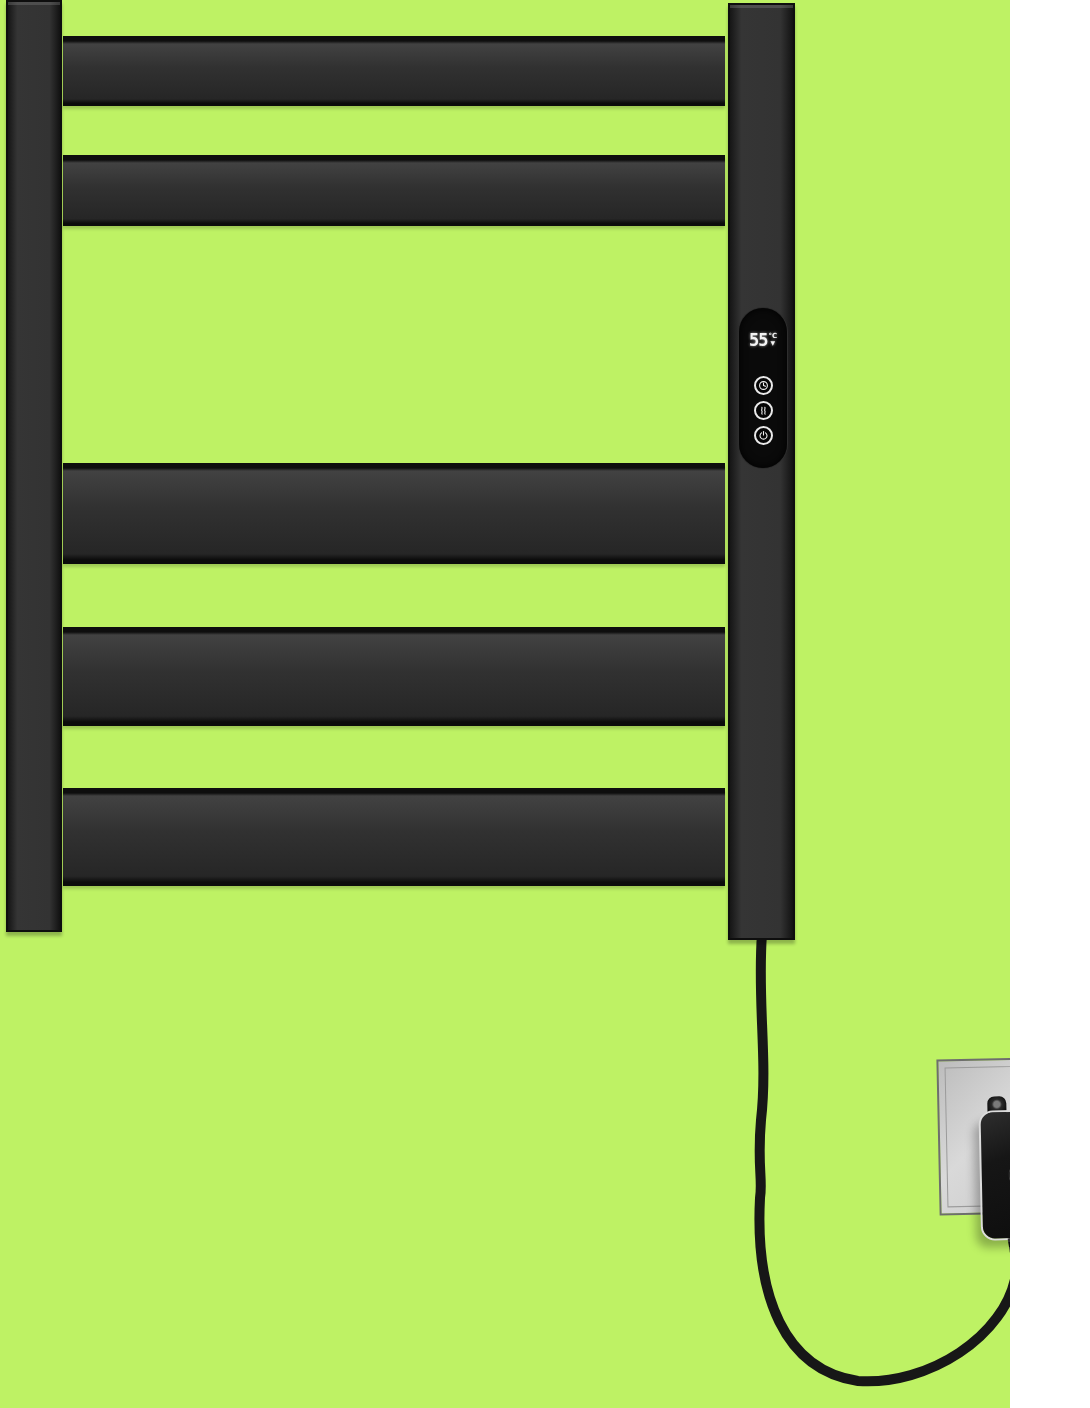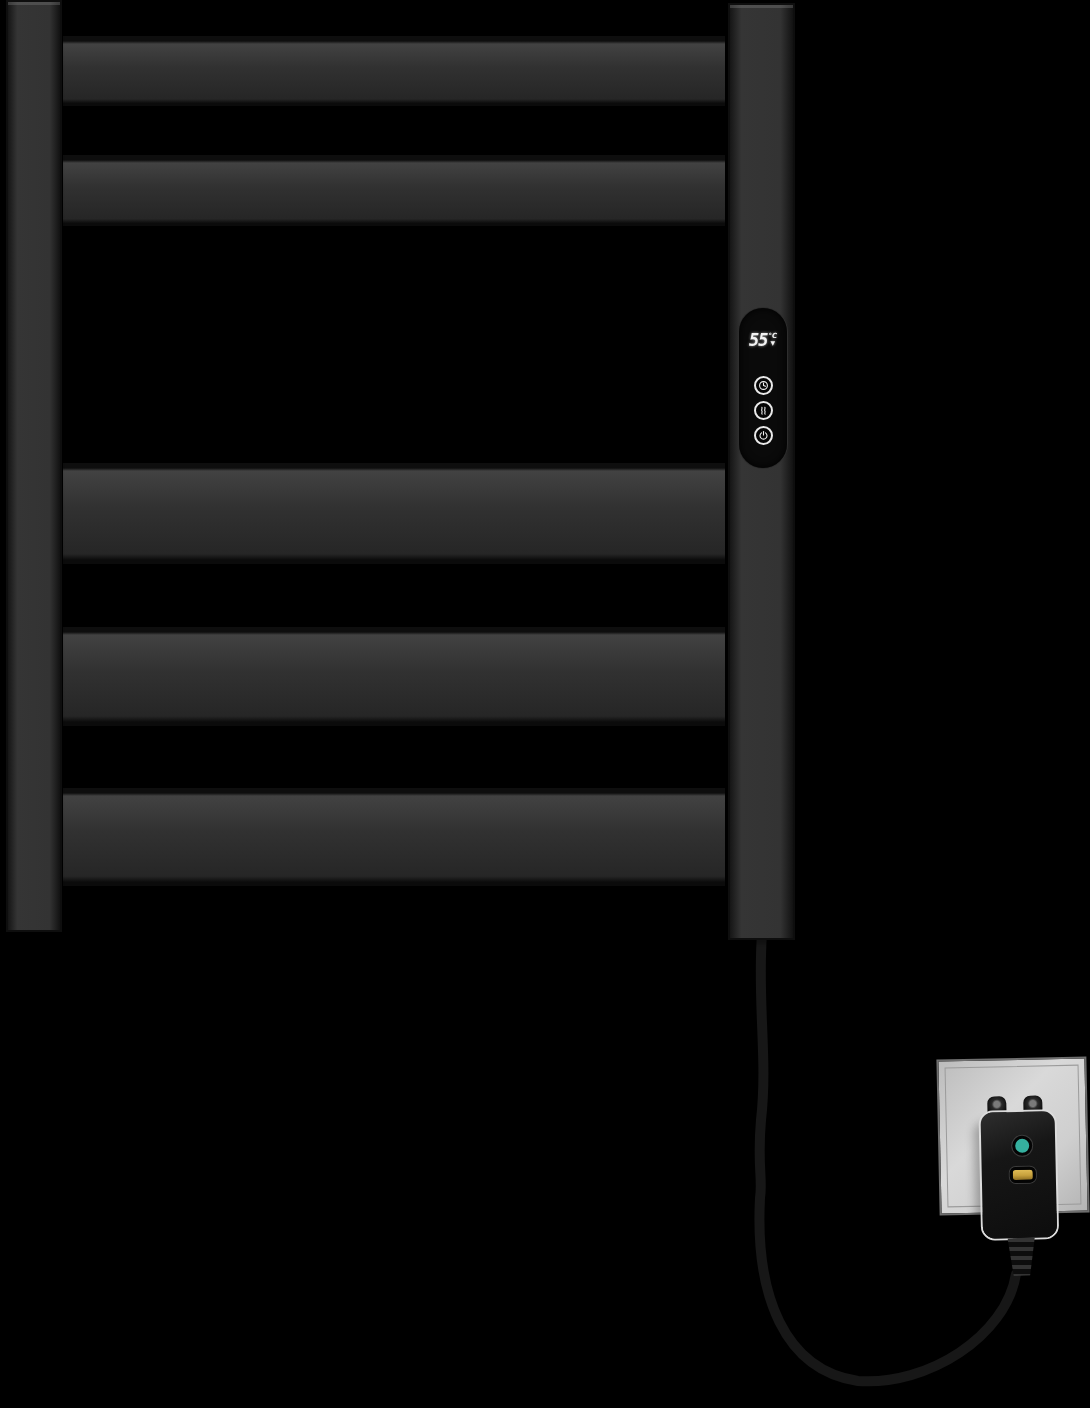--- a/index.html
+++ b/index.html
@@ -1,17 +1,17 @@
 <!DOCTYPE html>
 <html><head>
 <meta charset="utf-8">
 <style>
   html,body{margin:0;padding:0;background:#ffffff;}
-  .stage{position:relative;width:1090px;height:1408px;background:#000000;overflow:hidden;
-         font-family:"DejaVu Sans", "Liberation Sans", sans-serif;font-style:italic;}
+  .stage{position:relative;width:1010px;height:1408px;background:#bef264;overflow:hidden;
+         font-family:"DejaVu Sans", "Liberation Sans", sans-serif;}
 
   
   .cord-layer{position:absolute;left:0;top:0;width:1090px;height:1408px;}
 
   
   .post{position:absolute;background:linear-gradient(90deg,#161616 0,#353535 18%,#333333 80%,#121212 100%);
         border:2px solid #0e0e0e;box-shadow:inset 0 3px 0 rgba(130,130,130,.35), 0 4px 3px rgba(0,0,0,.25);}
   .post-left{left:6px;top:0;width:52px;height:928px;}
   .post-right{left:728px;top:3px;width:63px;height:933px;}
   .bar{position:absolute;left:63px;width:662px;

